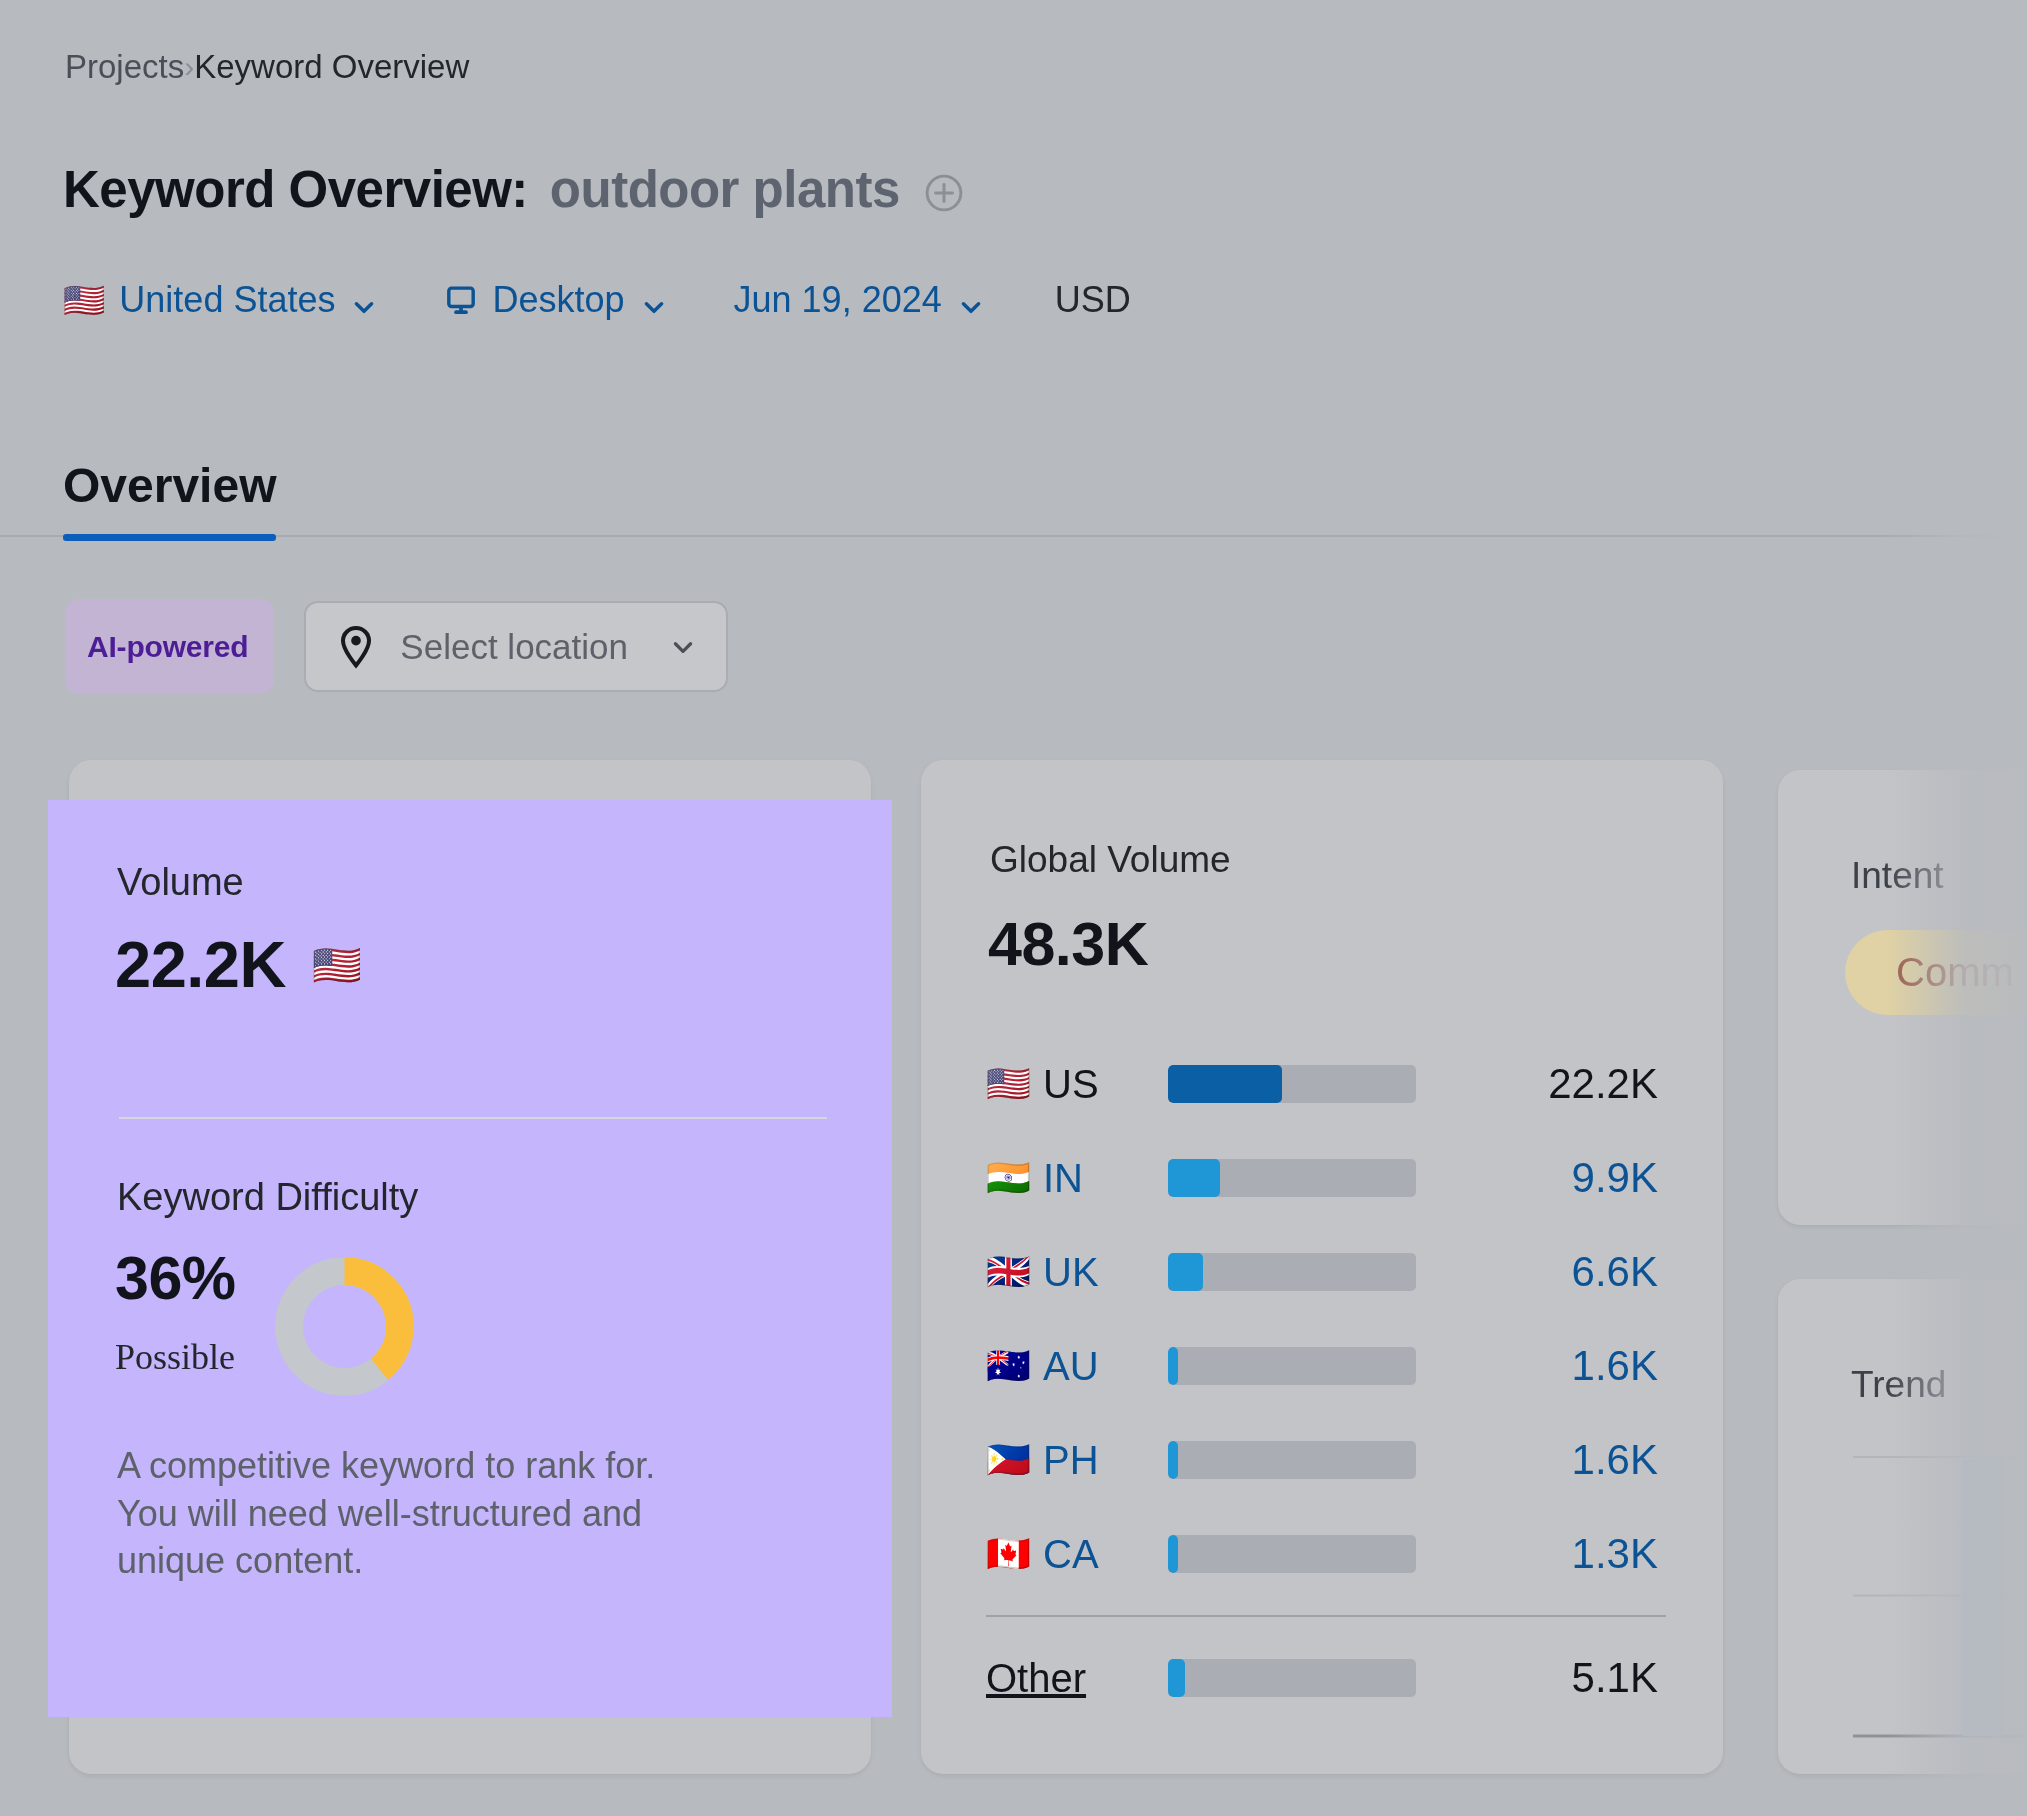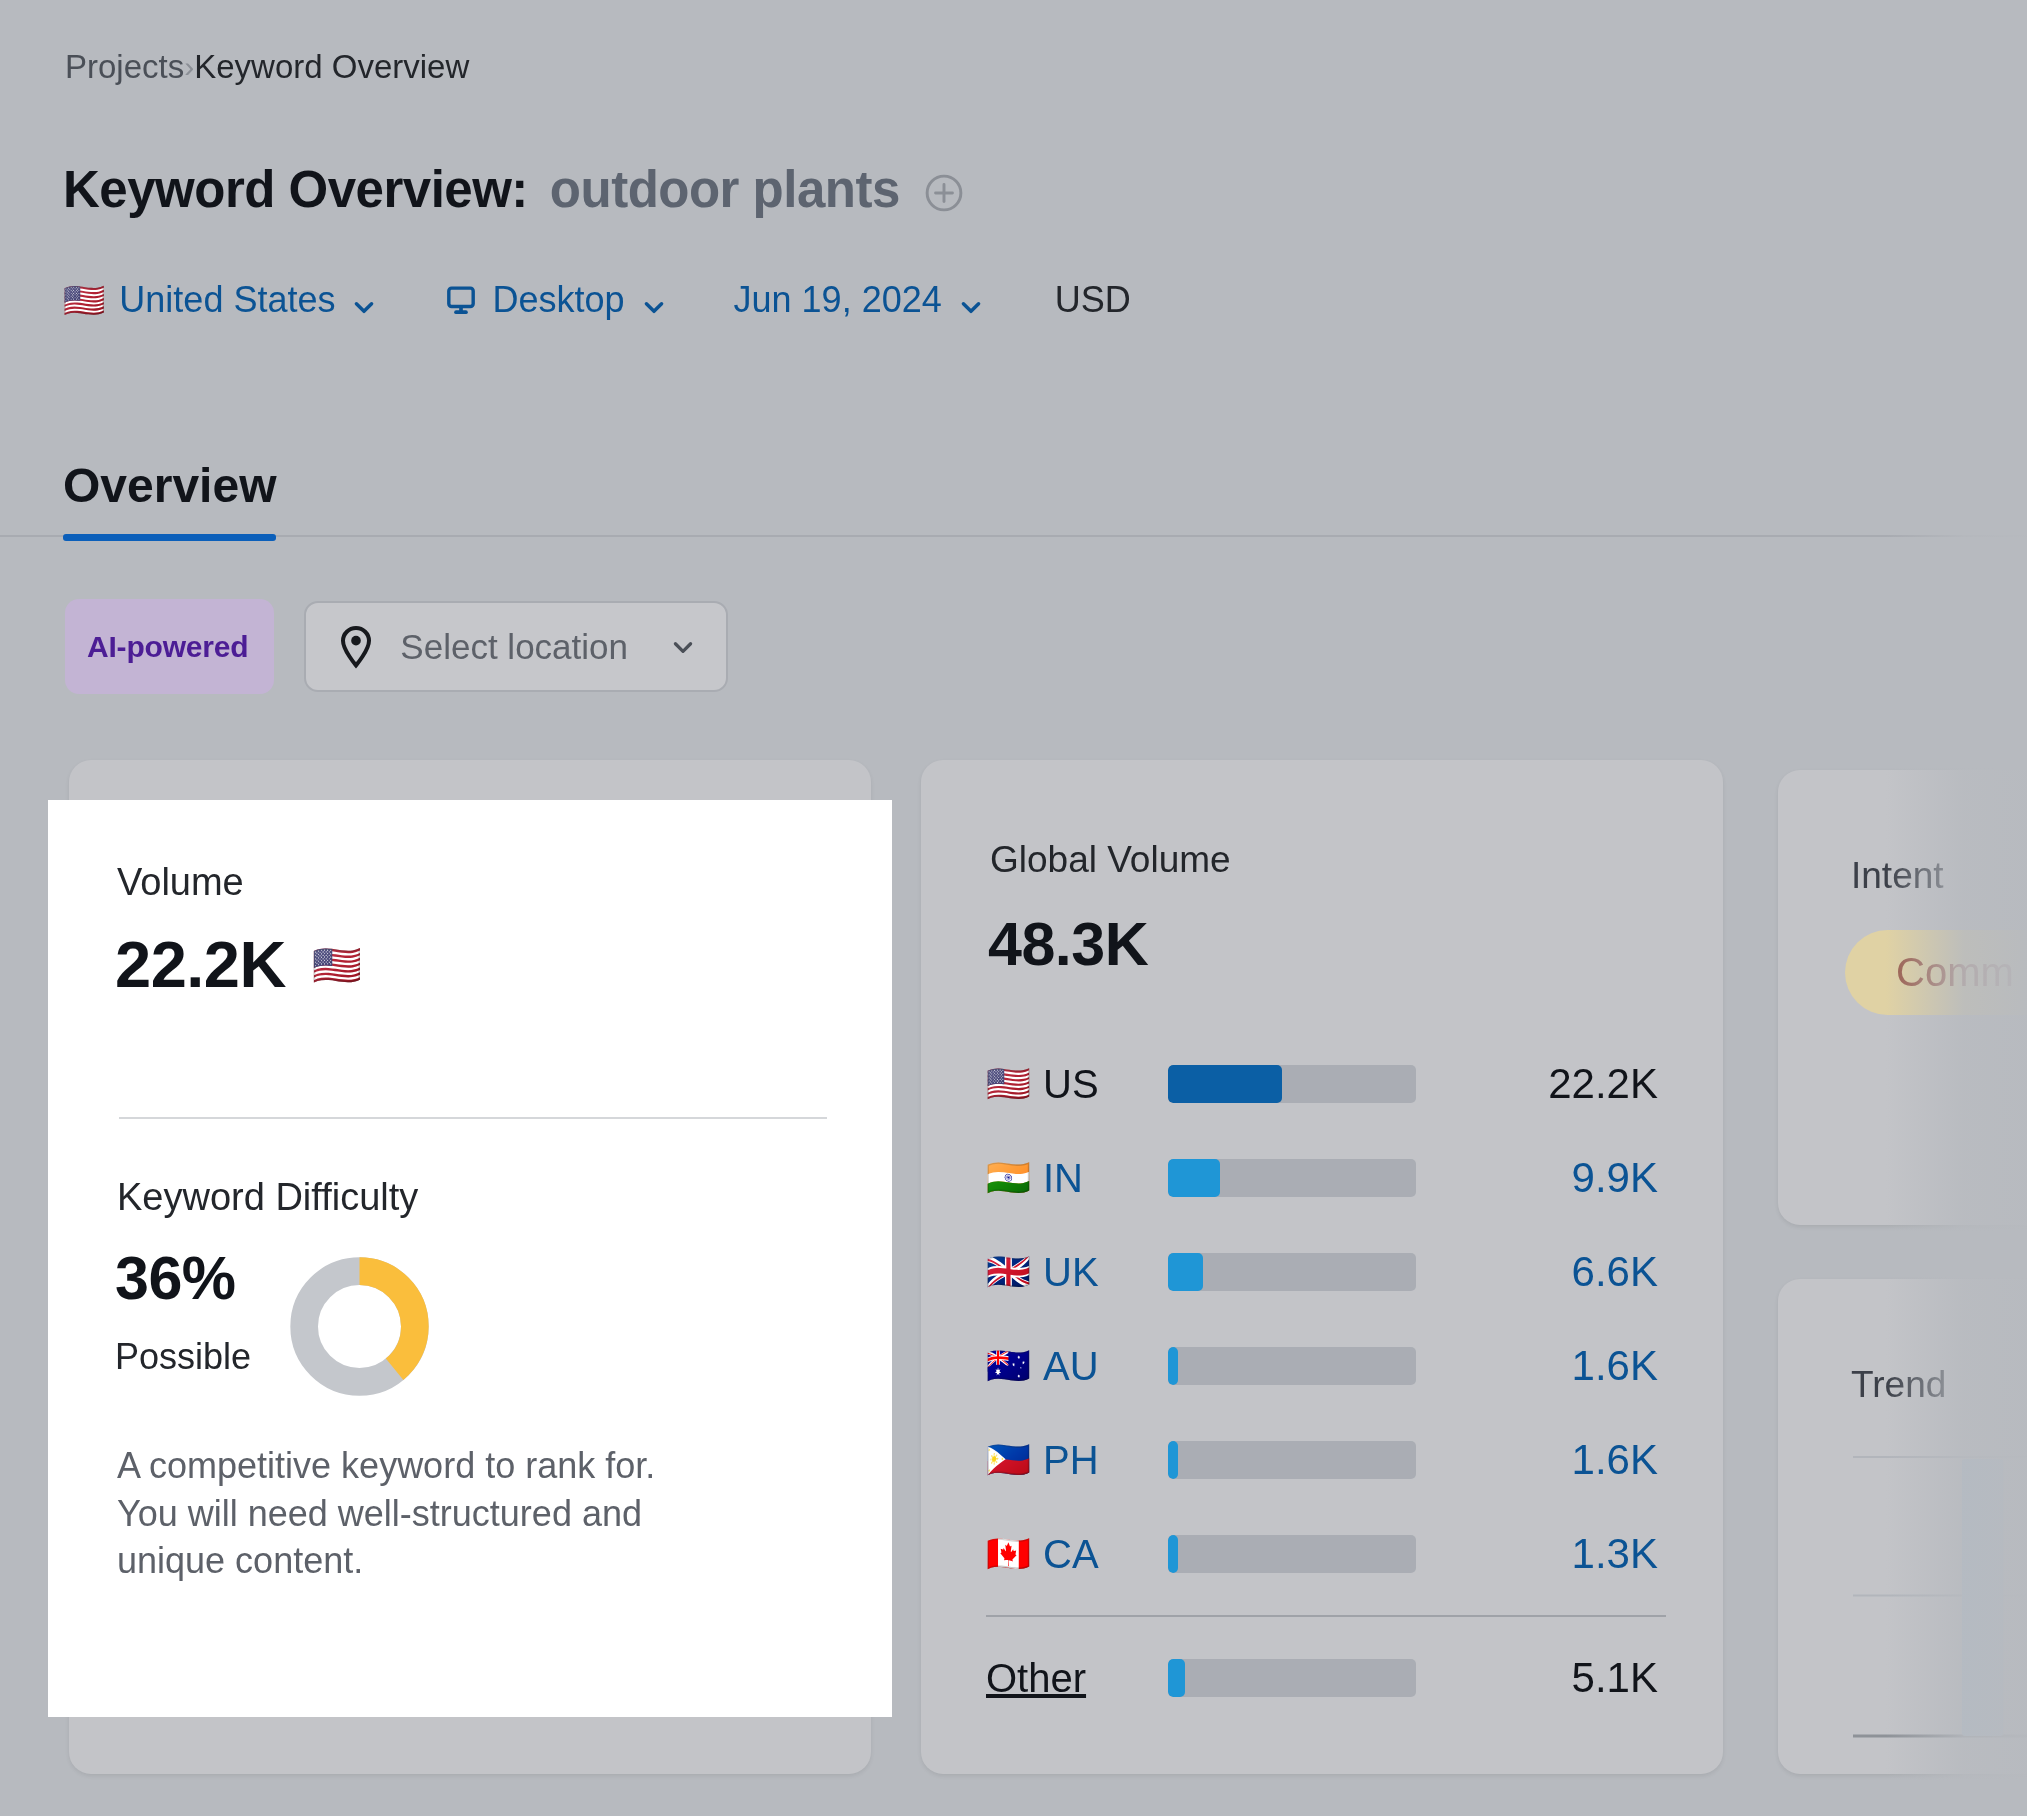--- a/index.html
+++ b/index.html
@@ -133,35 +133,35 @@
   .trend-chart{position:absolute;left:65px;top:168px;width:416px;height:297px;}
   .fade-mask{
     position:absolute;left:1886px;top:0;width:142px;height:1817px;
     background:linear-gradient(to right, rgba(183,186,191,0) 0%, rgba(183,186,191,.85) 55%, rgba(183,186,191,.97) 100%);
     pointer-events:none;
   }
 
   
   .spotlight{
     position:absolute;left:48px;top:800px;width:844px;height:917px;
-    background:#ffffff;z-index:50;
+    background:#c4b5fd;z-index:50;
   }
   .sp-vol-label{position:absolute;left:69px;top:61px;font-size:38px;color:#23262b;}
   .sp-vol-value{
     position:absolute;left:67px;top:127px;
     display:flex;align-items:center;gap:26px;
     font-size:65px;font-weight:700;color:#11141a;letter-spacing:-0.5px;
   }
   .sp-vol-flag{font-size:40px;line-height:1;}
   .sp-divider{position:absolute;left:71px;right:65px;top:317px;height:2px;background:#d5d7da;}
   .sp-kd-label{position:absolute;left:69px;top:376px;font-size:38px;color:#23262b;}
   .sp-kd-body{position:absolute;left:67px;top:446px;display:flex;align-items:flex-start;gap:34px;}
   .sp-kd-left{display:flex;flex-direction:column;}
   .sp-kd-pct{font-size:61px;font-weight:700;color:#11141a;line-height:1.05;letter-spacing:-0.5px;}
-  .sp-kd-word{font-size:36px;color:#23262b;margin-top:26px;}
+  .sp-kd-word{font-size:36px;color:#23262b;margin-top:26px;font-family:Liberation Serif, serif;}
   .sp-donut{margin-top:6px;}
   .sp-desc{
     position:absolute;left:69px;top:642px;width:604px;
     font-size:36px;line-height:1.32;color:#5d6169;
   }
 </style>
 </head>
 <body>
 
 <div class="breadcrumb">

